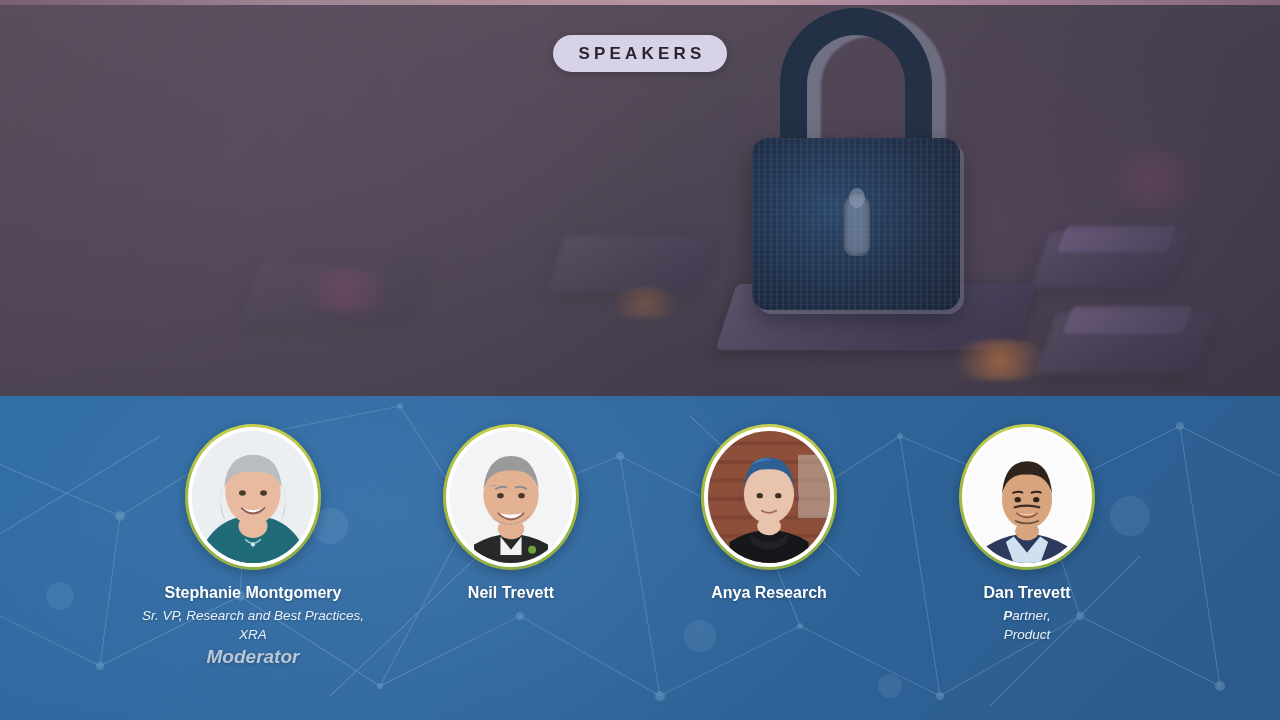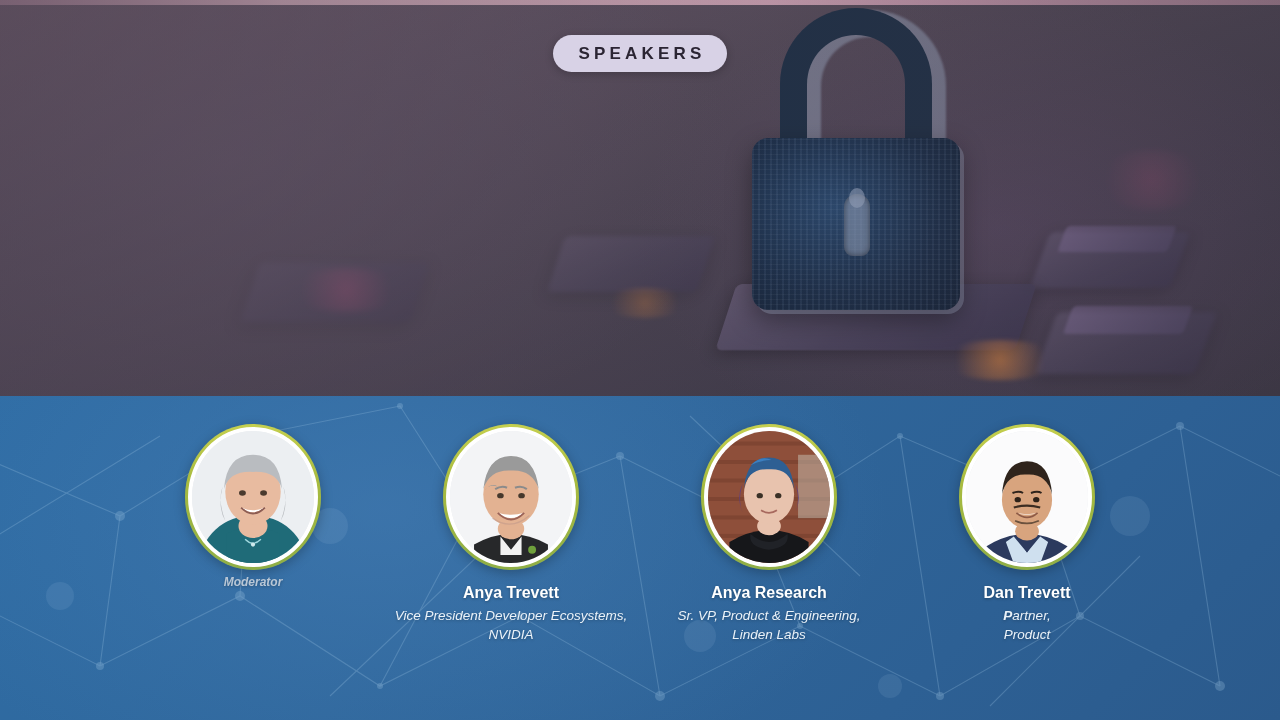--- a/index.html
+++ b/index.html
@@ -195,21 +195,21 @@
   }
   .sp-title {
     margin-top:3px;
     font-size:13.5px; font-style:italic; color:#eaf2f9;
     line-height:19px; max-width:240px;
     text-shadow:0 1px 3px rgba(0,0,0,.25);
   }
   .sp-title .bold-p { font-weight:bold; font-style:italic; }
   .sp-role {
     margin-top:3px;
-    font-size:12px; font-style:italic; font-weight:bold;
+    font-size:19px; font-style:italic; font-weight:bold;
     color:#b9c7d6; line-height:19px;
     text-shadow:0 1px 3px rgba(0,0,0,.25);
   }
 </style>
 </head>
 <body>
 
 <div id="stage">
 
   <div id="hero">
@@ -297,20 +297,25 @@
               <path d="M73 42 q4 16 -2 26 q6 -16 2 -26 z" fill="#b9bcc0"></path>
               <ellipse cx="42" cy="47" rx="2.6" ry="2.1" fill="#4a3a2e"></ellipse>
               <ellipse cx="58" cy="47" rx="2.6" ry="2.1" fill="#4a3a2e"></ellipse>
               <path d="M41 58 q9 7 18 0 q-9 4 -18 0 z" fill="#ffffff"></path>
               <path d="M41 58 q9 9 18 0" stroke="#8d5d53" stroke-width="1.3" fill="none"></path>
               <path d="M44 82 q6 6 12 0" stroke="#9fd7de" stroke-width="1" fill="none"></path>
               <circle cx="50" cy="86" r="1.6" fill="#cfe9ec"></circle>
             </svg>
           </div>
         </div>
+        <div class="sp-name">Stephanie Montgomery</div>
+        <div class="sp-title">
+          <span>Sr. VP, Research and Best Practices,</span><br>
+          <span>XRA</span>
+        </div>
         <div class="sp-role">Moderator</div>
       </div>
 
       <div class="speaker">
         <div class="avatar-ring">
           <div class="avatar-inner">
             <svg class="photo" viewBox="0 0 100 100" preserveAspectRatio="xMidYMid slice">
               <rect width="100" height="100" fill="#f3f4f6"></rect>
               <path d="M22 86 q28 -16 56 0 l0 20 l-56 0 z" fill="#27282a"></path>
               <path d="M42 80 l8 10 l8 -10 l0 14 l-16 0 z" fill="#f2f2f2"></path>
@@ -322,25 +327,21 @@
               <ellipse cx="58" cy="49" rx="2.5" ry="2" fill="#46382c"></ellipse>
               <path d="M38 44 q5 -3 9 -1" stroke="#8b8b8b" stroke-width="1.6" fill="none"></path>
               <path d="M53 43 q5 -2 9 1" stroke="#8b8b8b" stroke-width="1.6" fill="none"></path>
               <path d="M40 62 q10 8 20 0 q-10 3 -20 0 z" fill="#ffffff"></path>
               <path d="M40 62 q10 10 20 0" stroke="#9a6257" stroke-width="1.4" fill="none"></path>
               <path d="M36 66 q14 10 28 -2" stroke="#c29a8a" stroke-width="1" fill="none" opacity=".6"></path>
               <circle cx="66" cy="90" r="3" fill="#6fa03c"></circle>
             </svg>
           </div>
         </div>
-        <div class="sp-name">Anya Trevett</div>
-        <div class="sp-title">
-          <span>Vice President Developer Ecosystems,</span><br>
-          <span>NVIDIA</span>
-        </div>
+        <div class="sp-name">Neil Trevett</div>
 
       </div>
 
       <div class="speaker">
         <div class="avatar-ring">
           <div class="avatar-inner">
             <svg class="photo" viewBox="0 0 100 100" preserveAspectRatio="xMidYMid slice">
               <rect width="100" height="100" fill="#8e4f3a"></rect>
               <g opacity=".45" fill="#6d3a2a">
                 <rect x="0" y="8" width="100" height="3"></rect>
@@ -359,24 +360,20 @@
               <path d="M30 40 q-4 12 0 22 q-5 -12 0 -22 z" fill="#5b3f86"></path>
               <path d="M70 40 q4 12 0 22 q5 -12 0 -22 z" fill="#5b3f86"></path>
               <path d="M36 26 q8 -8 16 -4 q-9 0 -16 4 z" fill="#3b7fc0"></path>
               <ellipse cx="43" cy="49" rx="2.4" ry="2" fill="#3a3026"></ellipse>
               <ellipse cx="57" cy="49" rx="2.4" ry="2" fill="#3a3026"></ellipse>
               <path d="M44 60 q6 4 12 0" stroke="#a7695e" stroke-width="1.3" fill="none"></path>
             </svg>
           </div>
         </div>
         <div class="sp-name">Anya Research</div>
-        <div class="sp-title">
-          <span>Sr. VP, Product &amp; Engineering,</span><br>
-          <span>Linden Labs</span>
-        </div>
 
       </div>
 
       <div class="speaker">
         <div class="avatar-ring">
           <div class="avatar-inner">
             <svg class="photo" viewBox="0 0 100 100" preserveAspectRatio="xMidYMid slice">
               <rect width="100" height="100" fill="#fbfbfc"></rect>
               <path d="M18 88 q32 -20 64 0 l0 18 l-64 0 z" fill="#2c3a5e"></path>
               <path d="M40 80 l10 12 l10 -12 l6 4 l-8 22 l-16 0 l-8 -22 z" fill="#cfe0ef"></path>

